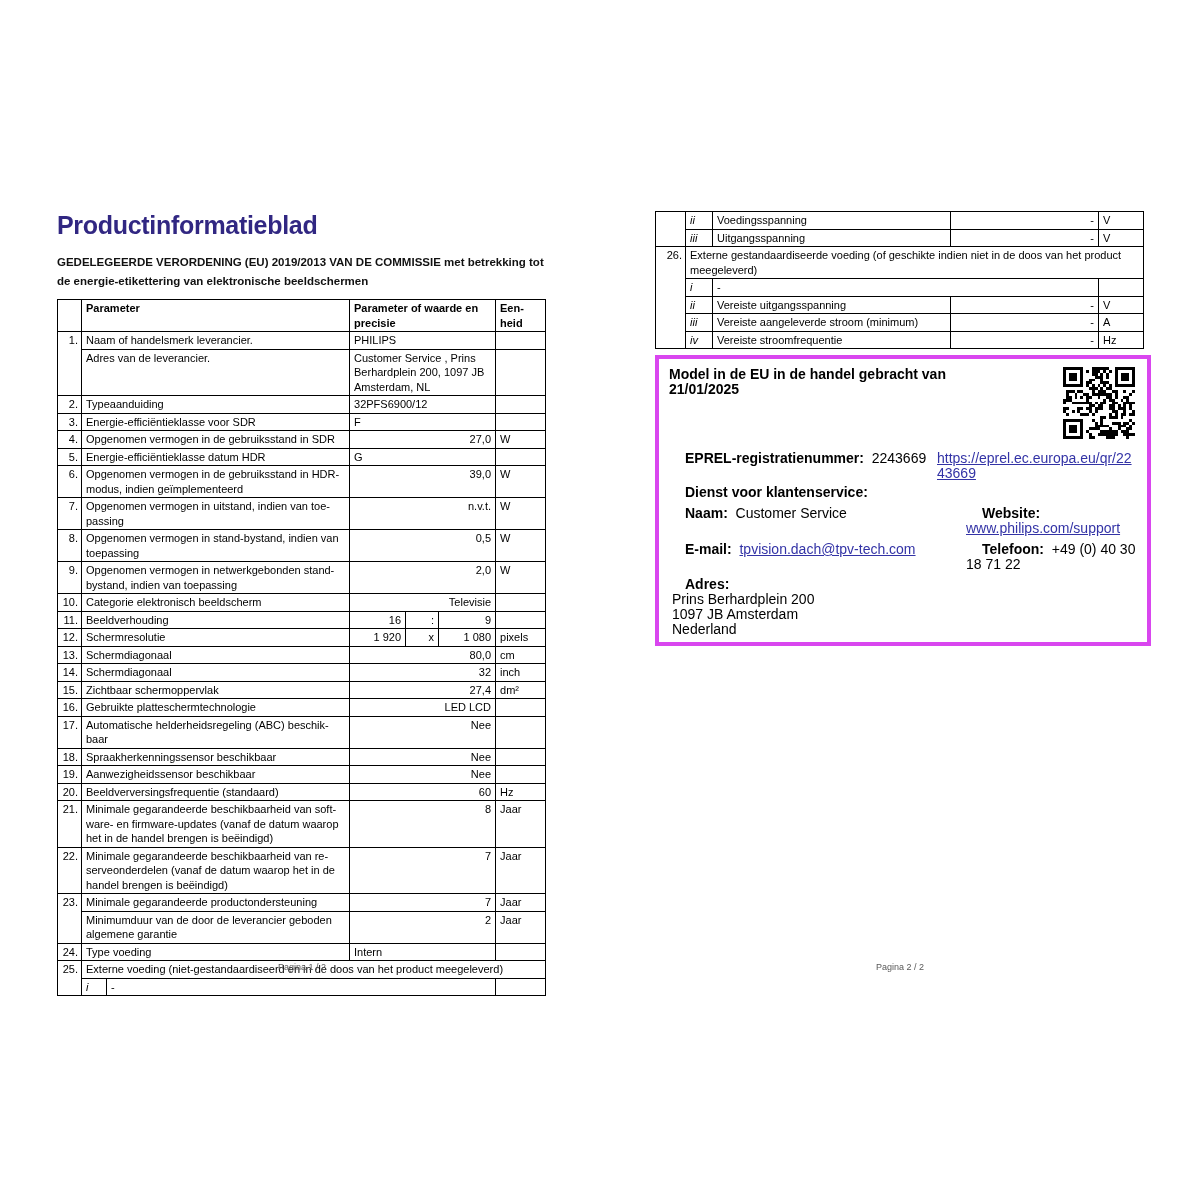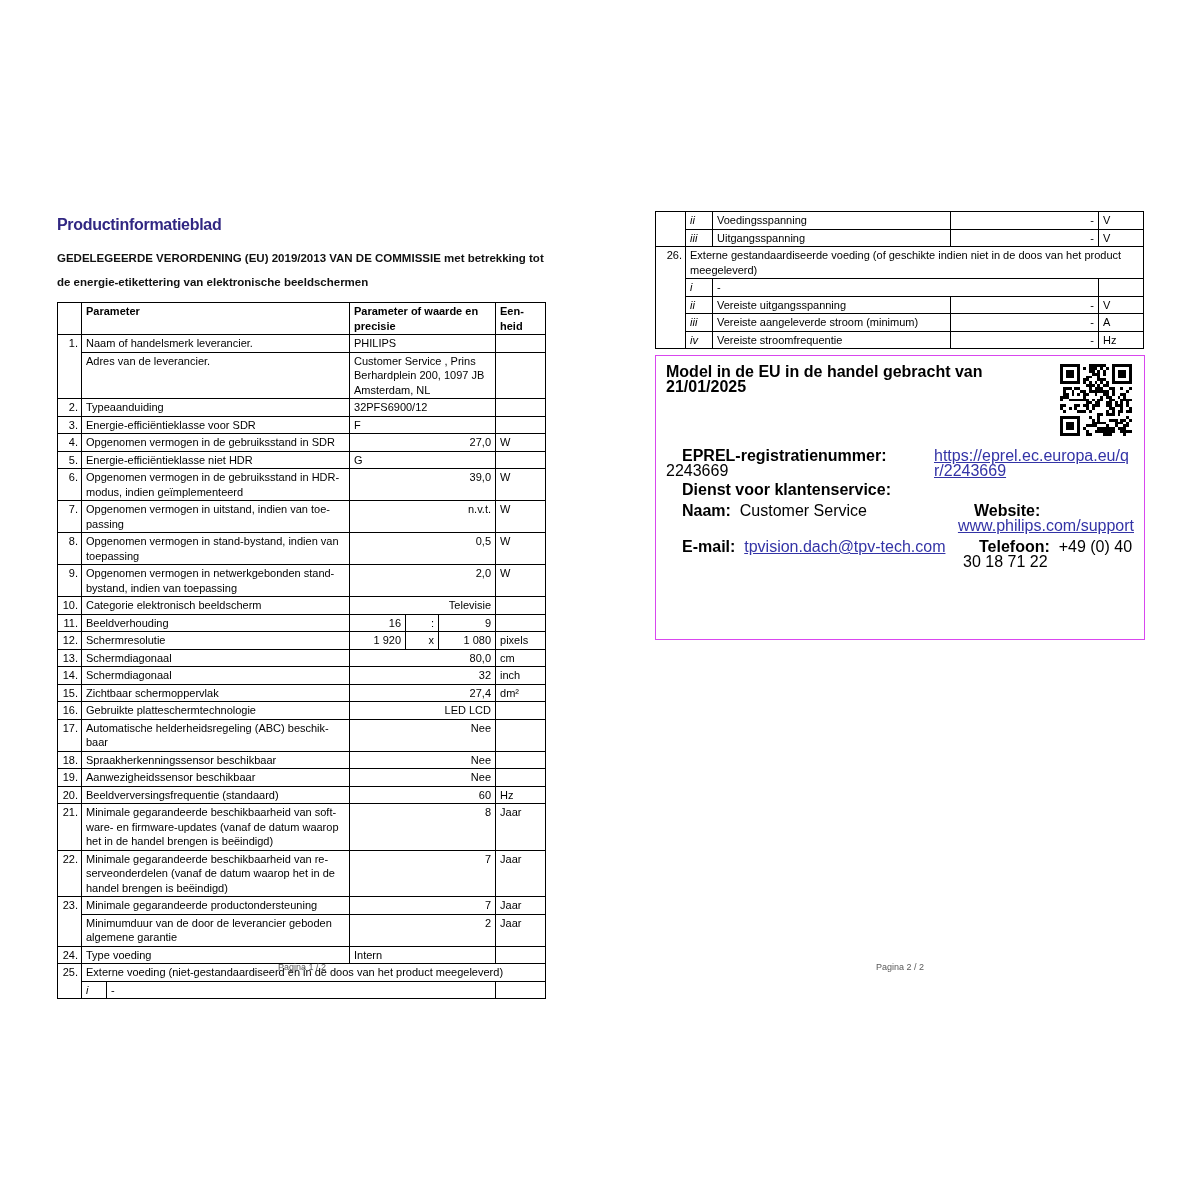--- a/index.html
+++ b/index.html
@@ -4,38 +4,38 @@
 <style>
   html,body{margin:0;padding:0;}
   body{
     width:1200px;height:1200px;background:#ffffff;position:relative;
     font-family:"Liberation Sans",sans-serif;color:#000;
     -webkit-font-smoothing:antialiased;
   }
   .page{position:absolute;top:211px;width:490px;}
   #page1{left:57px;}
   #page2{left:655px;}
-  .doc-title{font-size:16px;font-weight:bold;color:#312782;line-height:28px;letter-spacing:-0.3px;}
-  .doc-subtitle{font-size:11.5px;font-weight:bold;line-height:24px;margin-top:7px;color:#111;}
+  .doc-title{font-size:25px;font-weight:bold;color:#312782;line-height:28px;letter-spacing:-0.3px;}
+  .doc-subtitle{font-size:11.5px;font-weight:bold;line-height:19px;margin-top:14px;color:#111;}
   table.fiche{border-collapse:collapse;table-layout:fixed;width:412px;margin-top:8px;}
   table.fiche td{
     border:1px solid #000;padding:1px 4px;vertical-align:top;
     font-size:11px;line-height:14.5px;word-wrap:break-word;
   }
   table.fiche td.num{text-align:right;padding-right:3px;}
   table.fiche td.hdr{font-weight:bold;}
   table.fiche td.val-left{text-align:left;}
   table.fiche td.val-right{text-align:right;}
   table.fiche td.center{text-align:right;}
   table.fiche td.roman{font-style:italic;}
   table.fiche td.unit{text-align:left;}
   #p2table{margin-top:0;}
   .info-box{
     position:absolute;left:0;top:144px;width:468px;height:267px;
-    border:1px solid #d946ef;padding:8px 10px;font-size:16px;line-height:15px;
+    border:4px solid #d946ef;padding:8px 10px;font-size:14px;line-height:15px;
   }
   .model-row{display:flex;justify-content:space-between;align-items:flex-start;}
   .model-text{font-weight:bold;width:330px;}
   .qr{width:72px;height:72px;margin-right:2px;}
   .info-row{display:flex;align-items:flex-start;}
   .info-left{width:297px;}
   .info-right{flex:1;}
   .blabel{font-weight:bold;padding-left:16px;}
   .link{color:#3333a6;text-decoration:underline;cursor:pointer;}
   .eprel-link{display:inline-block;width:200px;word-break:break-all;}
@@ -101,21 +101,21 @@
           <td class="unit"></td>
         </tr>
         <tr>
           <td class="num" rowspan="1">4.</td>
           <td class="val-left" colspan="2">Opgenomen vermogen in de gebruiksstand in SDR</td>
           <td class="val-right" colspan="3">27,0</td>
           <td class="unit">W</td>
         </tr>
         <tr>
           <td class="num" rowspan="1">5.</td>
-          <td class="val-left" colspan="2">Energie-efficiëntieklasse niet HDR</td>
+          <td class="val-left" colspan="2">Energie-efficiëntieklasse datum HDR</td>
           <td class="val-left" colspan="3">G</td>
           <td class="unit"></td>
         </tr>
         <tr>
           <td class="num" rowspan="1">6.</td>
           <td class="val-left" colspan="2">Opgenomen vermogen in de gebruiksstand in HDR-modus, indien geïmplementeerd</td>
           <td class="val-right" colspan="3">39,0</td>
           <td class="unit">W</td>
         </tr>
         <tr>
@@ -651,16 +651,22 @@
       <div class="info-left">
         <span class="blabel">E-mail:</span>&nbsp;
         <span class="link">tpvision.dach@tpv-tech.com</span>
       </div>
       <div class="info-right">
         <span class="blabel">Telefoon:</span>&nbsp;
         <span>+49 (0) 40 30 18 71 22</span>
       </div>
     </div>
 
+    <div class="row-address">
+      <div class="blabel">Adres:</div>
+      <div class="addr-line">Prins Berhardplein 200</div>
+      <div class="addr-line">1097 JB Amsterdam</div>
+      <div class="addr-line">Nederland</div>
+    </div>
   </div>
 
   <div class="page-footer" id="footer2">Pagina 2 / 2</div>
 </div>
 
 </body></html>

